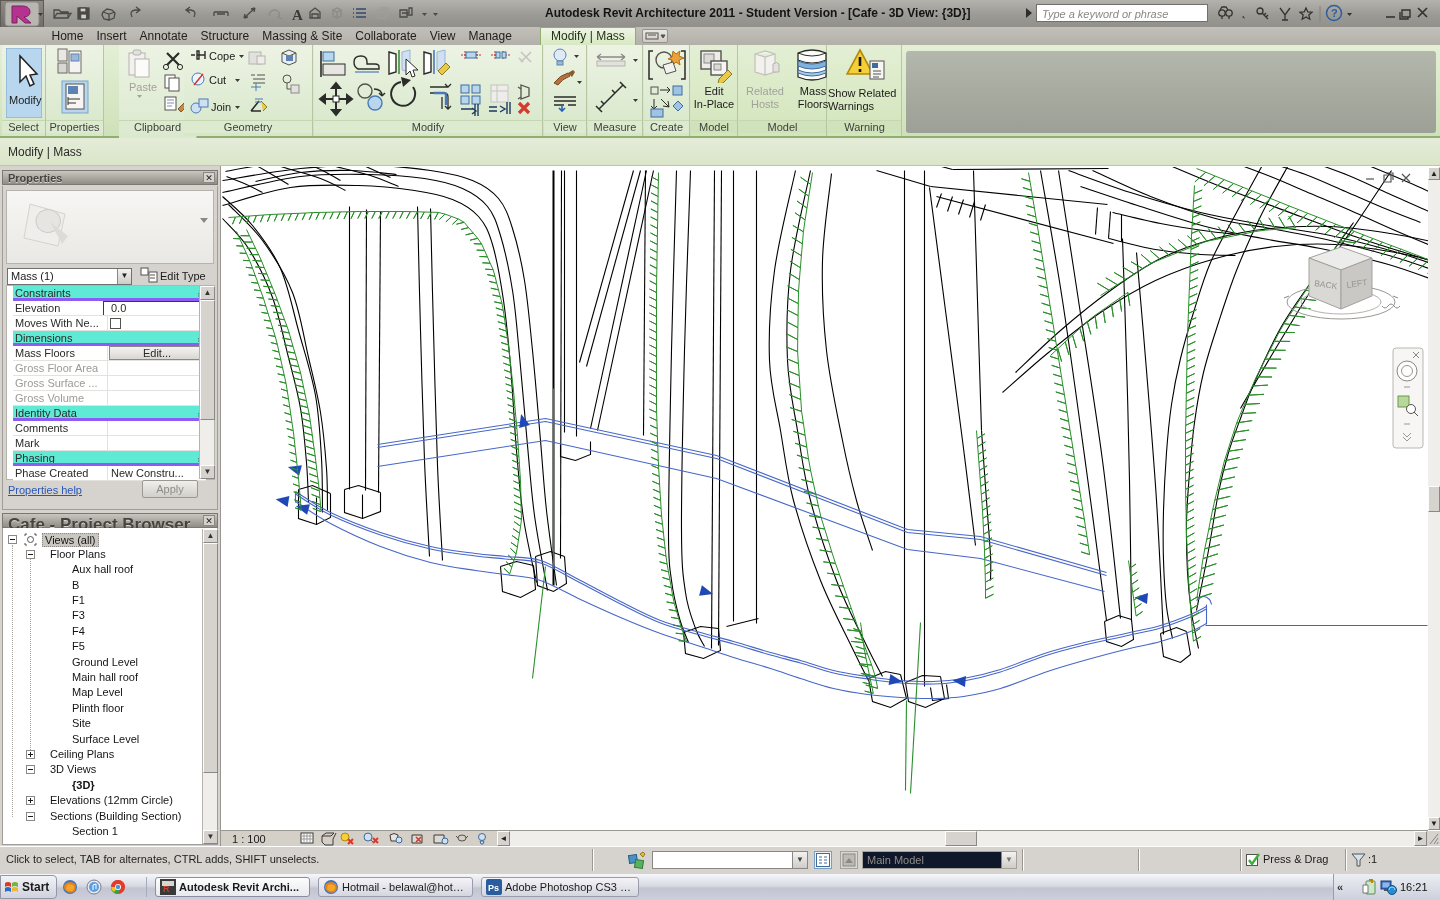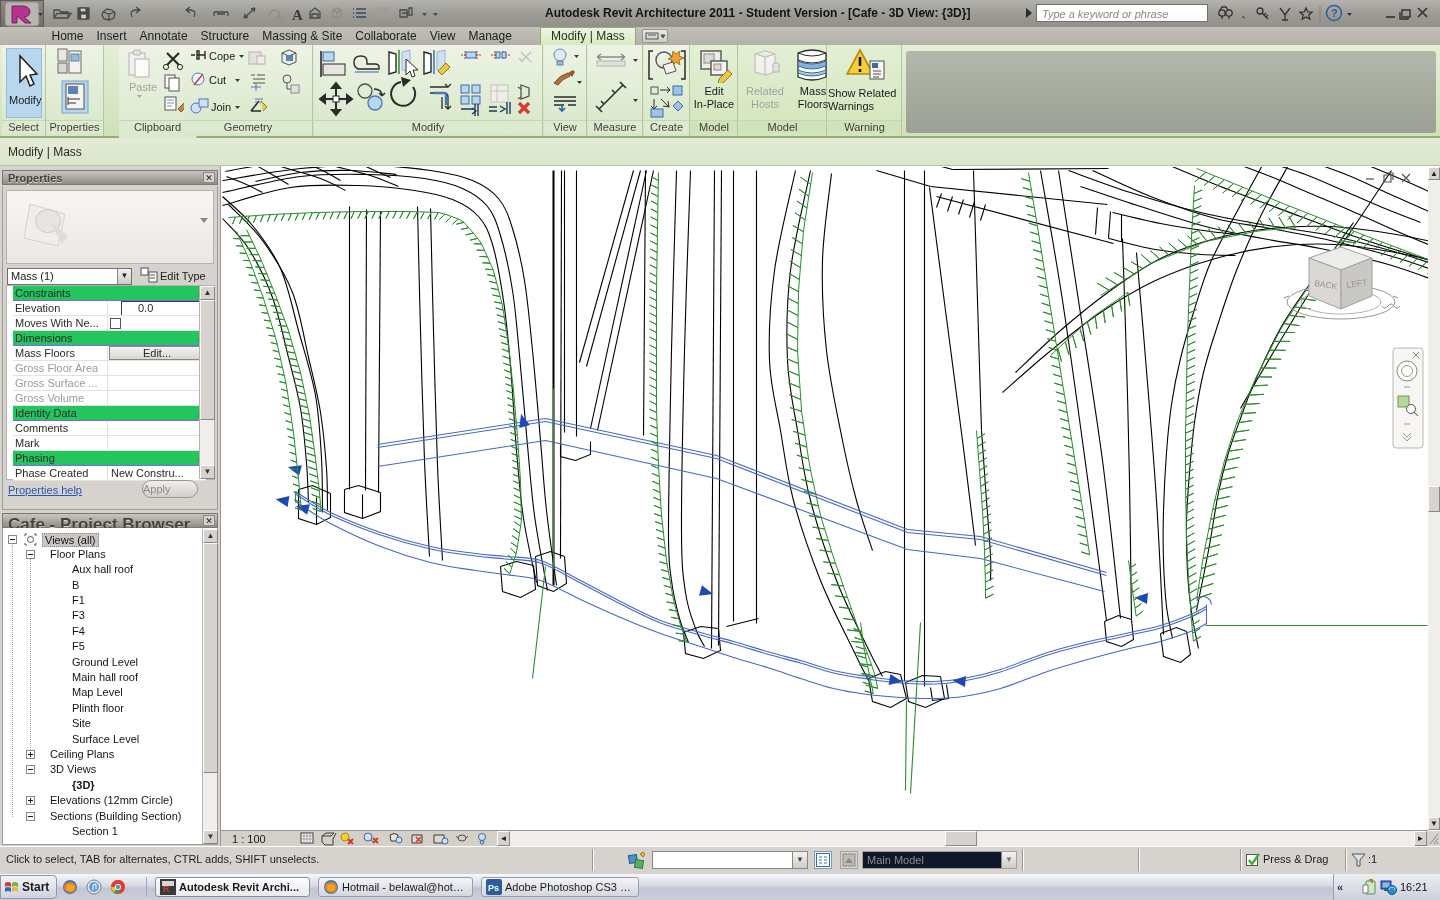--- a/index.html
+++ b/index.html
@@ -1,20 +1,20 @@
 <!DOCTYPE html>
 <html><head><meta charset="utf-8"><style>
 *{margin:0;padding:0;box-sizing:border-box}
 html,body{width:1440px;height:900px;overflow:hidden}
 body{font-family:"Liberation Sans",sans-serif;background:#d6d3ce;position:relative;font-size:11px;color:#1a1a1a}
 .ab{position:absolute}
 svg{display:block}
 .lbl{color:#3f3f3c;text-align:center;font-size:11px}
 .gridrow{position:absolute;left:6px;width:193px;height:15px;font-size:11px;line-height:15px;white-space:nowrap;overflow:hidden}
-.ghead{background:#22c55e;border-bottom:1px solid #8b5cf6;color:#2a2a28}
+.ghead{background:#5eead4;border-bottom:3px solid #8b5cf6;color:#2a2a28}
 .gitem{border-bottom:1px solid #e4e2de;color:#2a2a28;background:#fff}
 .tree{font-size:11px;white-space:nowrap;color:#141414}
 </style></head><body>
 
 <div class="ab" style="left:0;top:0;width:1440px;height:27px;background:linear-gradient(#b4b2ad,#9c9a95 55%,#91908b)"></div>
 <div class="ab" style="left:0;top:0;width:44px;height:29px;background:linear-gradient(#8d8a85,#6f6c67);border:1px solid #5d5a56"></div>
 <svg class="ab" style="left:4px;top:1px" width="40" height="26" viewBox="0 0 40 26">
  <rect x="1" y="1" width="34" height="24" rx="3" fill="#b9b6b1" stroke="#8a8781"></rect>
  <path d="M8 22 L8 5 L18 5 C24 5 26 8 26 11 C26 14 23 16 20 16 L27 22 L21 22 L13 15 L13 22 Z" fill="#b5338f" stroke="#7d1f63" stroke-width="1"></path>
  <path d="M34 12 l5 0 l-2.5 3 z" fill="#3c3a37"></path>
@@ -489,21 +489,21 @@
   </svg>
 <div class="ab" style="left:160px;top:270px;font-size:11px">Edit Type</div>
 <div class="ab" style="left:6px;top:285px;width:209px;height:195px;background:#fff;border:1px solid #b5b3ae">
     <div class="gridrow ghead" style="top:0px">
       <span style="position:absolute;left:2px;top:0;color:#2a2a28">Constraints</span>
       <span style="position:absolute;right:4px;top:1px;color:#55534e;font-size:9px;display:inline-block;transform:rotate(90deg)">«</span>
     </div>
     <div class="gridrow gitem" style="top:15px">
       <span style="position:absolute;left:2px;top:0;color:#2a2a28">Elevation</span>
       <span style="position:absolute;left:94px;top:0;bottom:0;width:99px;border-left:1px solid #e4e2de"></span>
-      <span style="position:absolute;left:108px;top:0px;width:97px;height:15px;background:#fff;border:1px solid #3c3a37;line-height:13px;padding-left:16px">0.0</span>
+      <span style="position:absolute;left:90px;top:0px;width:97px;height:15px;background:#fff;border:1px solid #3c3a37;line-height:13px;padding-left:7px">0.0</span>
     </div>
     <div class="gridrow gitem" style="top:30px">
       <span style="position:absolute;left:2px;top:0;color:#2a2a28">Moves With Ne...</span>
       <span style="position:absolute;left:94px;top:0;bottom:0;width:99px;border-left:1px solid #e4e2de"></span>
       <span style="position:absolute;left:97px;top:2px;width:11px;height:11px;background:#fff;border:1px solid #55534e"></span>
     </div>
     <div class="gridrow ghead" style="top:45px">
       <span style="position:absolute;left:2px;top:0;color:#2a2a28">Dimensions</span>
       <span style="position:absolute;right:4px;top:1px;color:#55534e;font-size:9px;display:inline-block;transform:rotate(90deg)">«</span>
     </div>
@@ -545,21 +545,21 @@
       <span style="position:absolute;left:94px;top:0;bottom:0;width:99px;border-left:1px solid #e4e2de"></span>
       <span style="position:absolute;left:98px;top:0">New Constru...</span>
     </div>
   </div>
 <div class="ab" style="left:199px;top:286px;width:15px;height:193px;background:#f0eeeb;border-left:1px solid #b5b3ae">
     <div style="position:absolute;left:0;top:0;width:15px;height:14px;background:#d6d3ce;border:1px solid;border-color:#fdfdfd #8a8784 #8a8784 #fdfdfd;font-size:8px;text-align:center;line-height:12px;color:#333">▲</div>
     <div style="position:absolute;left:0;top:14px;width:15px;height:120px;background:#d6d3ce;border:1px solid;border-color:#fdfdfd #8a8784 #8a8784 #fdfdfd"></div>
     <div style="position:absolute;left:0;bottom:0;width:15px;height:14px;background:#d6d3ce;border:1px solid;border-color:#fdfdfd #8a8784 #8a8784 #fdfdfd;font-size:8px;text-align:center;line-height:12px;color:#333">▼</div>
   </div>
 <div class="ab" style="left:8px;top:484px;font-size:11px;color:#2a56b5;text-decoration:underline">Properties help</div>
-<div class="ab" style="left:142px;top:480px;width:56px;height:18px;background:linear-gradient(#f0efec,#d2cfc9);border:1px solid #9b9892;border-radius:9px;text-align:left;line-height:16px;color:#8f8d87">Apply</div>
+<div class="ab" style="left:142px;top:480px;width:56px;height:18px;background:linear-gradient(#f0efec,#d2cfc9);border:1px solid #9b9892;border-radius:2px;text-align:center;line-height:16px;color:#8f8d87">Apply</div>
 <div class="ab" style="left:2px;top:513px;width:216px;height:15px;background:linear-gradient(#c9c6c0,#908d86);border:1px solid #7b7872">
     <span style="position:absolute;left:5px;top:1px;font-size:17px;font-weight:bold;color:#45433f;text-shadow:0 1px 0 #d8d6d1">Cafe - Project Browser</span>
     <span style="position:absolute;right:2px;top:1px;width:12px;height:11px;background:#d6d3ce;border:1px solid #8a8784;font-size:9px;line-height:10px;text-align:center;color:#222">✕</span>
   </div>
 <div class="ab" style="left:2px;top:528px;width:216px;height:317px;background:#fff;border:1px solid #a09d98;border-top:none"></div>
 <div class="ab" style="left:12px;top:545px;width:1px;height:272px;border-left:1px dotted #a8a5a0"></div>
 <div class="ab" style="left:30px;top:558px;width:1px;height:200px;border-left:1px dotted #a8a5a0"></div>
 <svg class="ab" style="left:8px;top:535px" width="9" height="9" viewBox="0 0 9 9">
     <rect x="0.5" y="0.5" width="8" height="8" fill="#fff" stroke="#8a8784"></rect>
     <g stroke="#1a1a1a">

